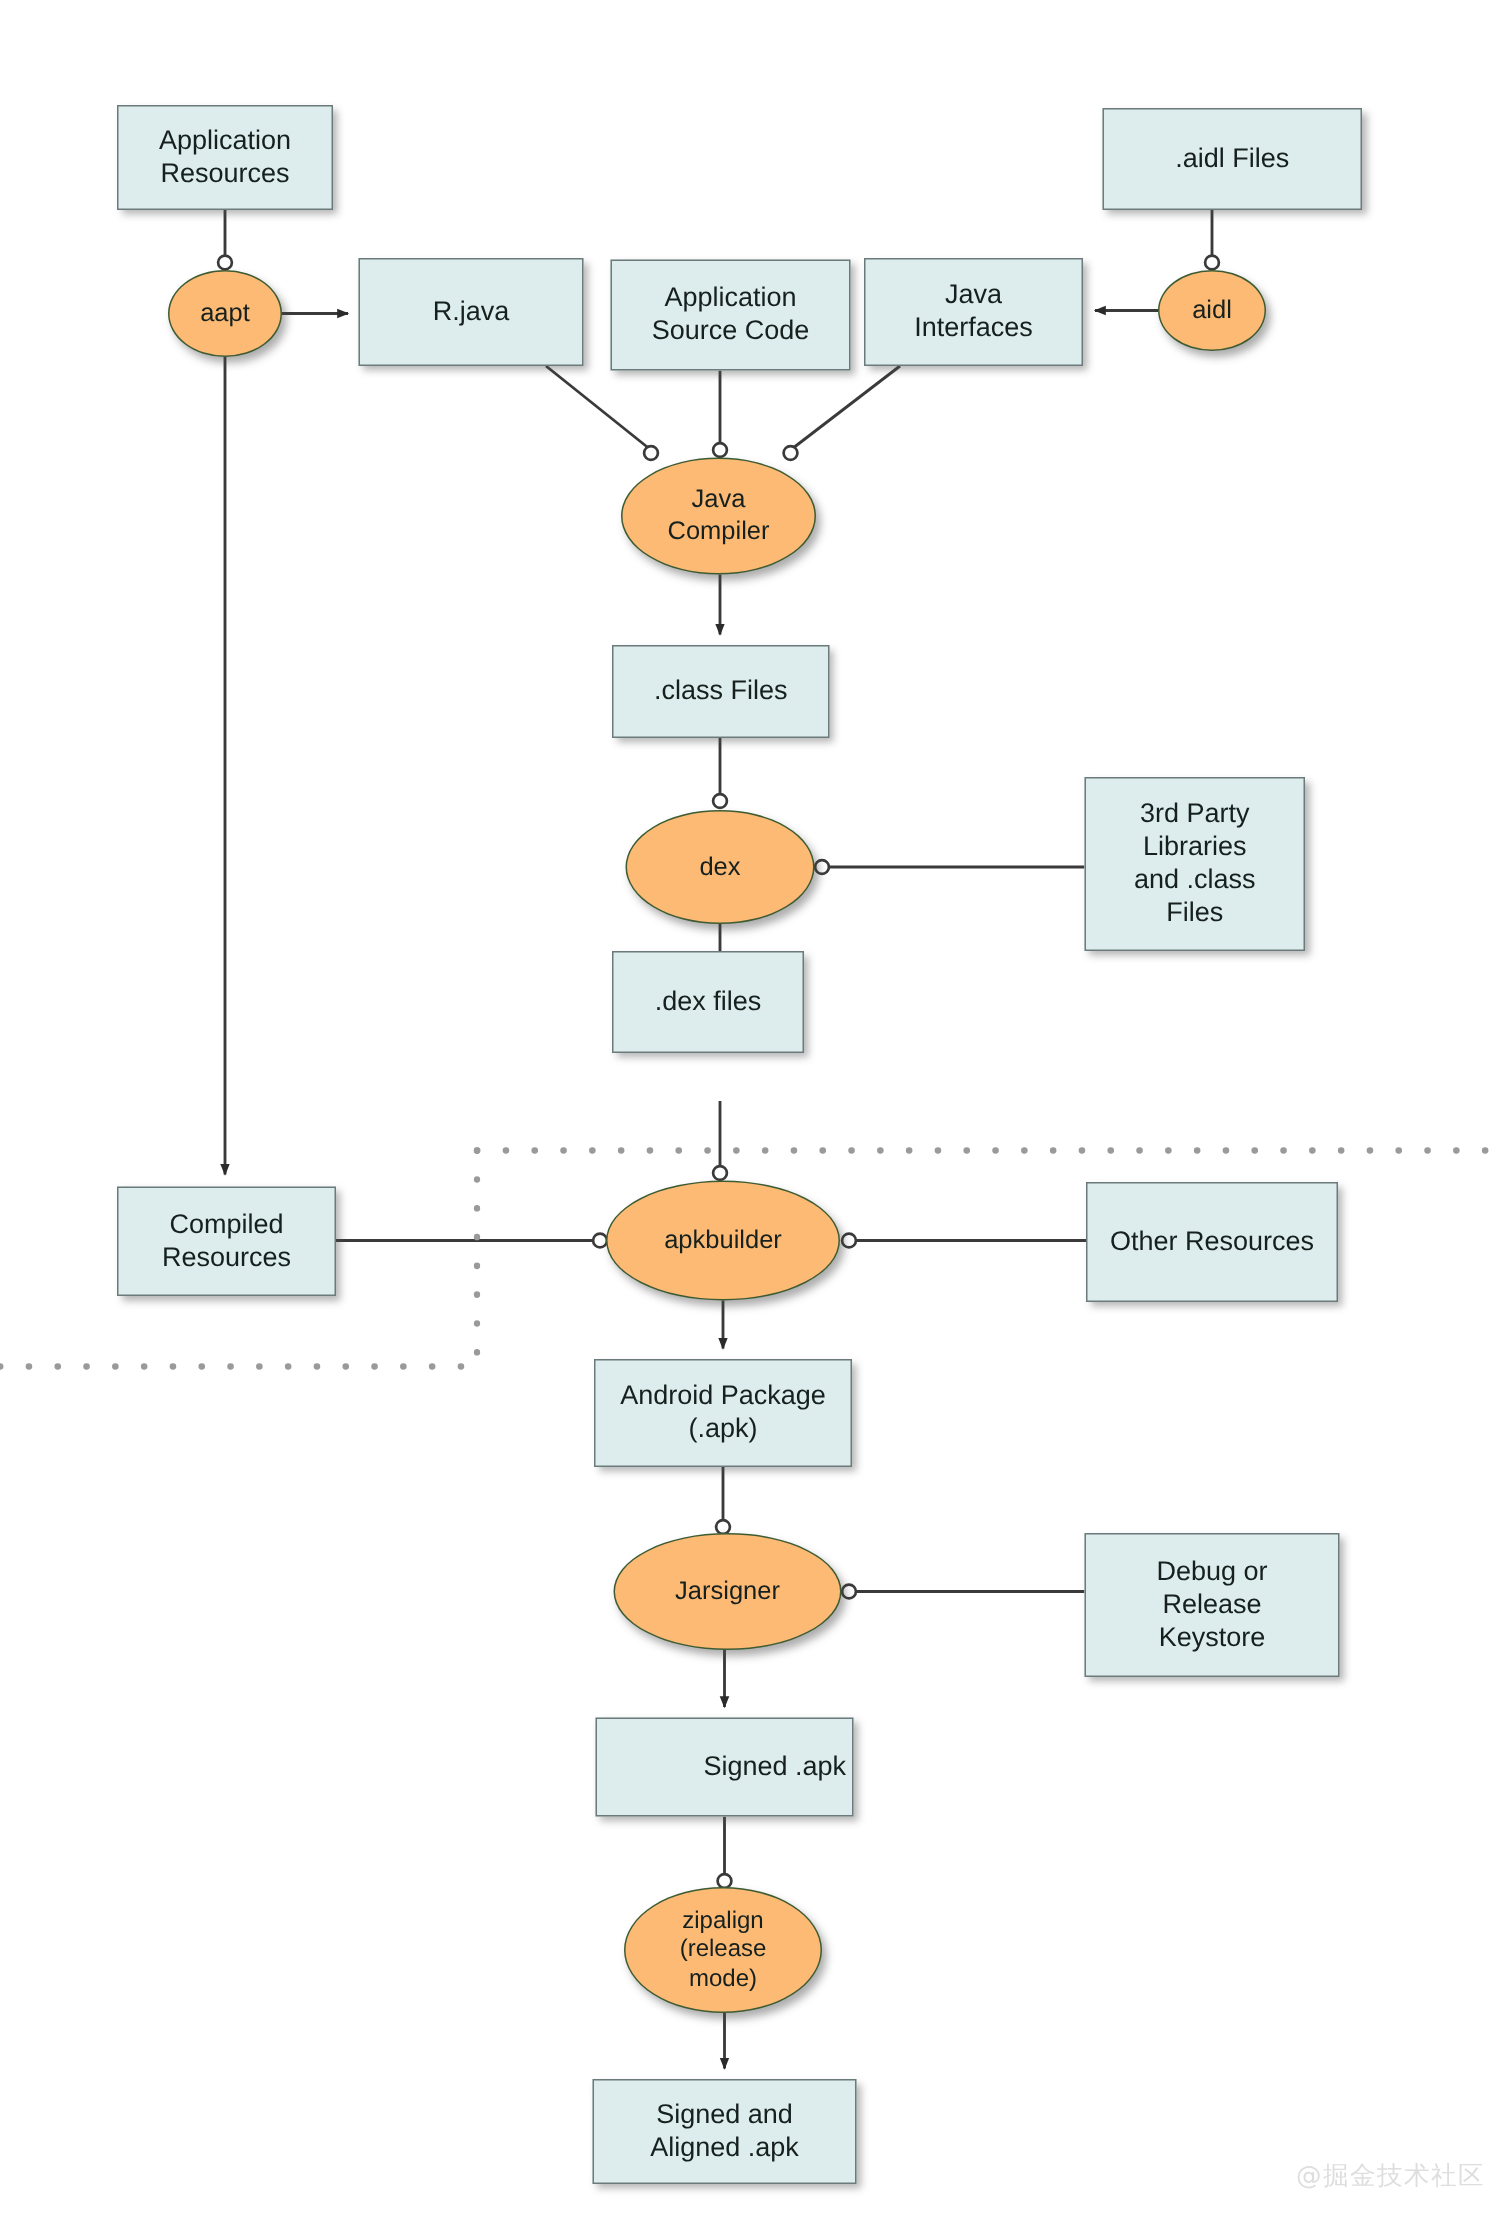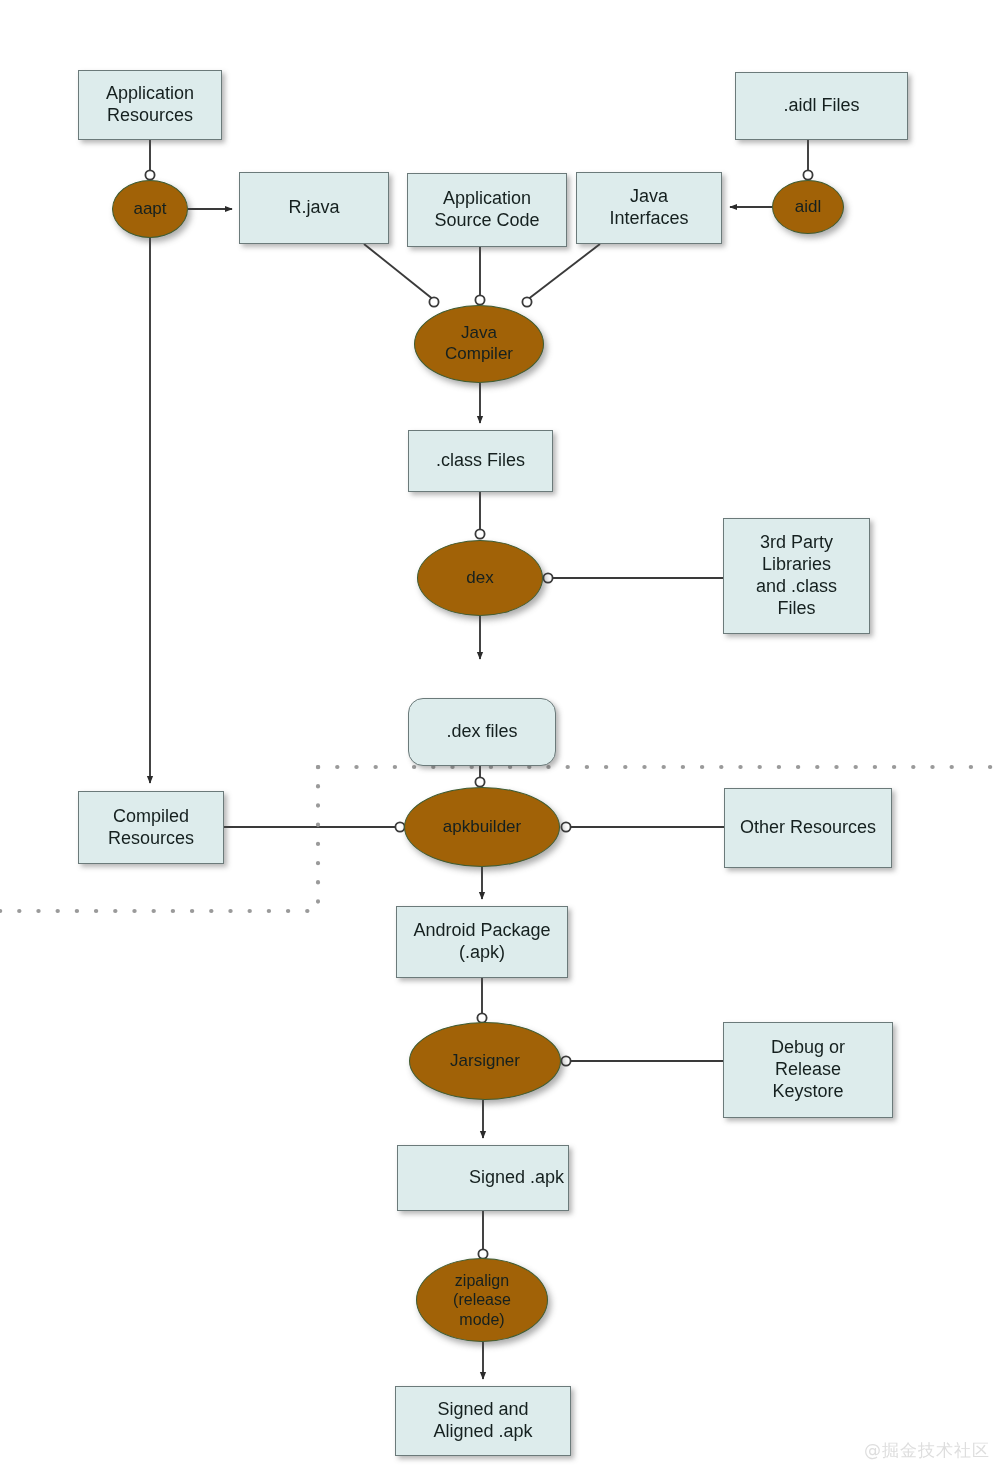--- a/index.html
+++ b/index.html
@@ -34,21 +34,21 @@
     line-height: 1.22;
     z-index: 5;
   }
   .node.box {
     background: #ddecec;
     border: 1px solid #6b7a7a;
     box-shadow: 3px 3px 5px rgba(80,80,80,0.42);
     font-size: 18px;
   }
   .node.ellipse {
-    background: #a16207;
+    background: #fdba74;
     border: 1px solid #3e5c33;
     border-radius: 50%;
     box-shadow: 3px 4px 6px rgba(70,70,70,0.45);
     font-size: 17px;
   }
   .node .lbl {
     display: block;
     padding: 0 4px;
     white-space: pre-line;
   }
@@ -187,21 +187,21 @@
     <span class="lbl">dex</span>
   </div>
 
   <div class="node box" style="left:723px; top:518px; width:147px; height:116px;">
     <span class="lbl">3rd Party
 Libraries
 and .class
 Files</span>
   </div>
 
-  <div class="node box" style="left:408px; top:698px; width:148px; height:68px;border-radius:15px;">
+  <div class="node box" style="left:408px; top:634px; width:128px; height:68px;">
     <span class="lbl">.dex files</span>
   </div>
 
   <div class="node box" style="left:78px; top:791px; width:146px; height:73px;">
     <span class="lbl">Compiled
 Resources</span>
   </div>
 
   <div class="node ellipse" style="left:404px; top:787px; width:156px; height:80px;">
     <span class="lbl">apkbuilder</span>

